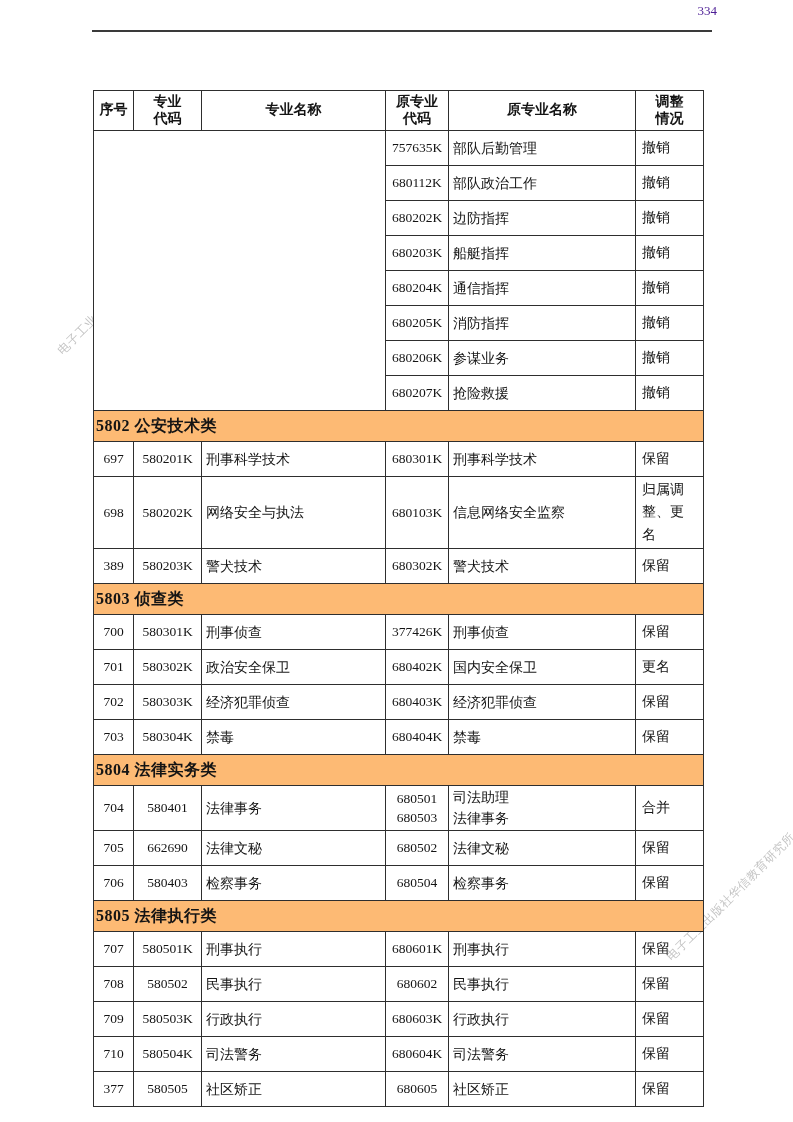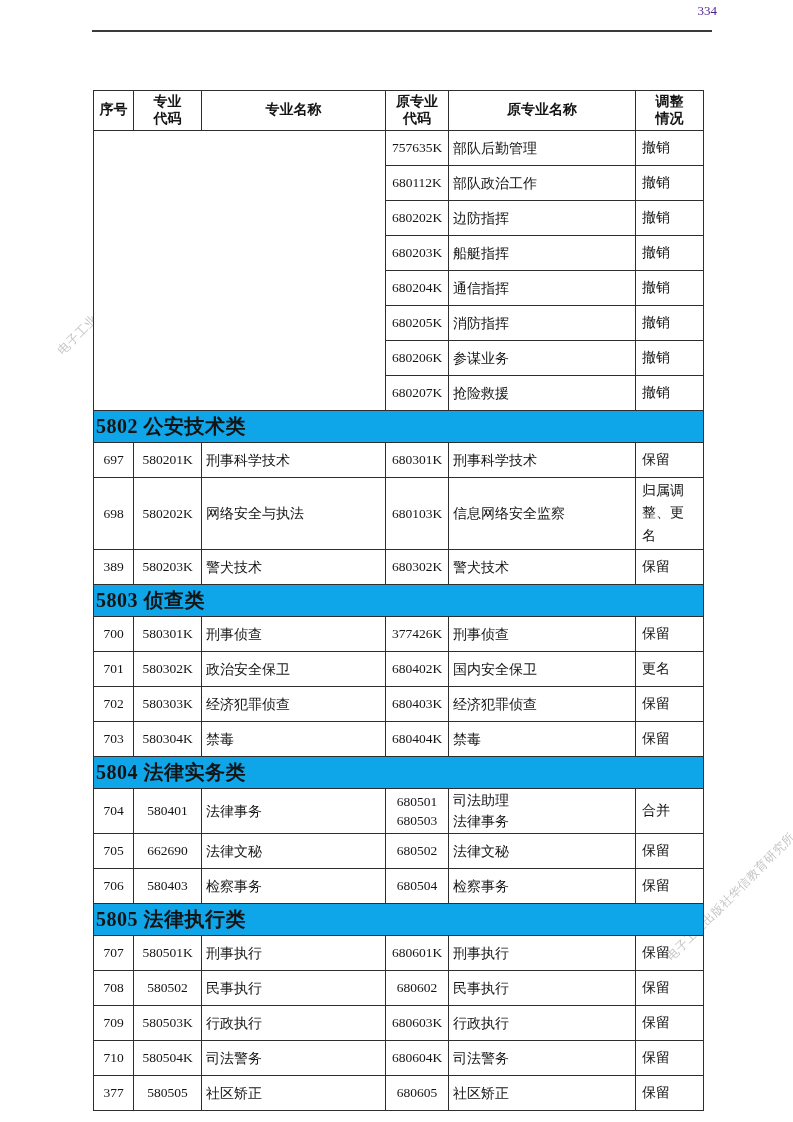--- a/index.html
+++ b/index.html
@@ -72,24 +72,24 @@
     padding: 1px 3px 1px 4px;
     white-space: pre-line;
     line-height: 1.5;
   }
   td.c-status {
     padding: 2px 6px;
     white-space: pre-line;
     line-height: 1.6;
   }
   tr.section-row td {
-    background: #0ea5e9;
+    background: #fdba74;
     font-weight: bold;
     text-align: left;
-    font-size: 20px;
+    font-size: 16px;
     height: 26px;
     padding: 2px 2px 2px 2px;
     letter-spacing: 0.5px;
   }
   td.blank-cell { background: #ffffff; }
 </style>
 </head>
 <body>
 
 <div class="page-number">334</div>

